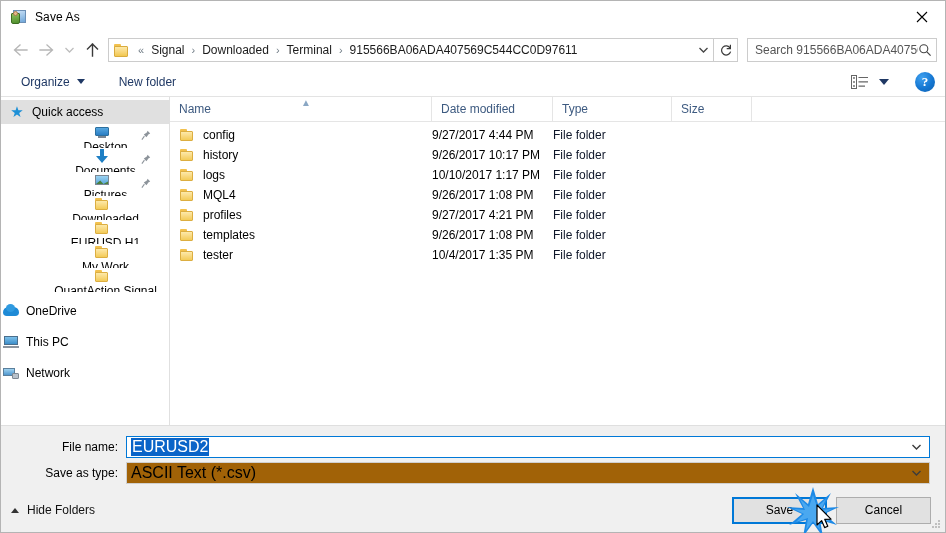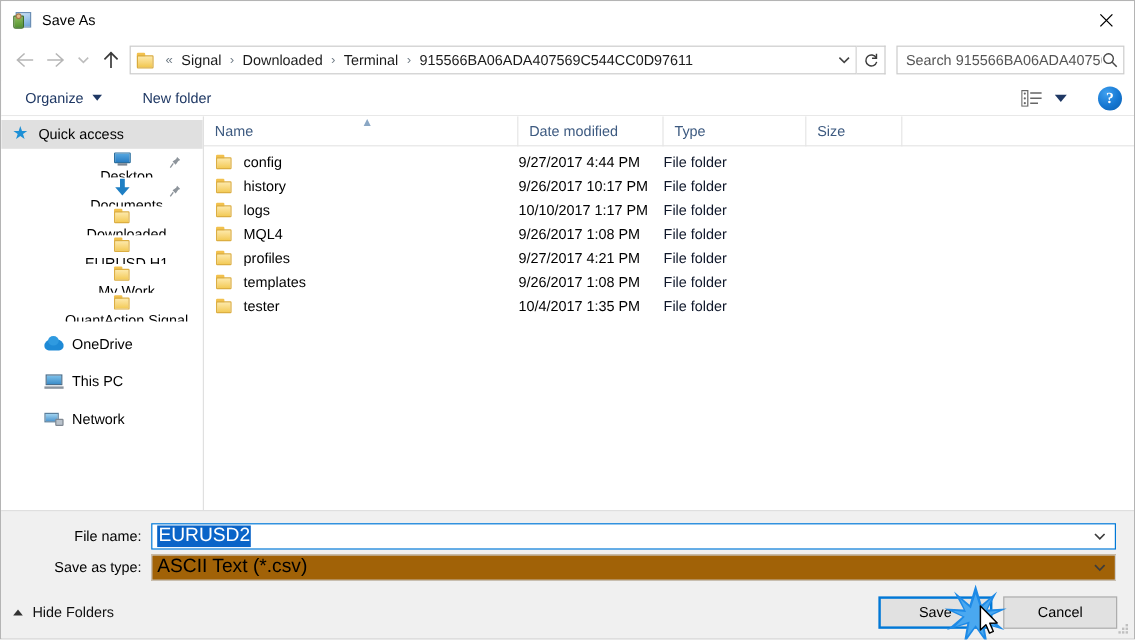--- a/index.html
+++ b/index.html
@@ -202,21 +202,21 @@
   .nav-row {
     height: 24px;
     display: flex; align-items: center;
     font-size: 12px; color: #000000;
     padding-left: 8px; cursor: default;
     white-space: nowrap;
     position: relative;
   }
   .nav-row.selected { background: #e0e0e0; }
   .nav-row.indent { padding-left: 41px; flex-direction: column; }
-  .nav-row.group { margin-top: 7px; padding-left: 21px; margin-left: 15px; }
+  .nav-row.group { margin-top: 7px; padding-left: 2px; }
   .nav-ico {
     width: 16px; height: 16px; flex: none;
     margin-right: 7px; position: relative;
   }
   .nav-label { overflow: hidden; text-overflow: clip; }
   .pin {
     position: absolute; right: 18px; top: 6px;
     width: 10px; height: 11px; color: #8d949b;
   }
 
@@ -537,20 +537,34 @@
           </span>
         <span class="nav-label">Documents</span>
         <span class="pin">
           <svg width="10" height="11" viewBox="0 0 10 11" aria-hidden="true">
             <path d="M6.6 0.8 L9.2 3.4 L7.6 4.2 L5.4 7.2 L2.8 4.6 L5.8 2.4 Z" fill="#8d949b"></path>
             <path d="M3.4 6.2 L0.9 9.6" stroke="#8d949b" stroke-width="1.1"></path>
           </svg>
         </span>
       </div>
 
+      <div class="nav-row indent">
+        <span class="nav-ico ic-pics">
+            <i class="frame"></i>
+            <i class="sky"></i>
+            <i class="hill"></i>
+          </span>
+        <span class="nav-label">Pictures</span>
+        <span class="pin">
+          <svg width="10" height="11" viewBox="0 0 10 11" aria-hidden="true">
+            <path d="M6.6 0.8 L9.2 3.4 L7.6 4.2 L5.4 7.2 L2.8 4.6 L5.8 2.4 Z" fill="#8d949b"></path>
+            <path d="M3.4 6.2 L0.9 9.6" stroke="#8d949b" stroke-width="1.1"></path>
+          </svg>
+        </span>
+      </div>
 
       <div class="nav-row indent">
         <span class="nav-ico ic-folder">
             <i class="tab"></i>
             <i class="body"></i>
           </span>
         <span class="nav-label">Downloaded</span>
       </div>
 
       <div class="nav-row indent">

